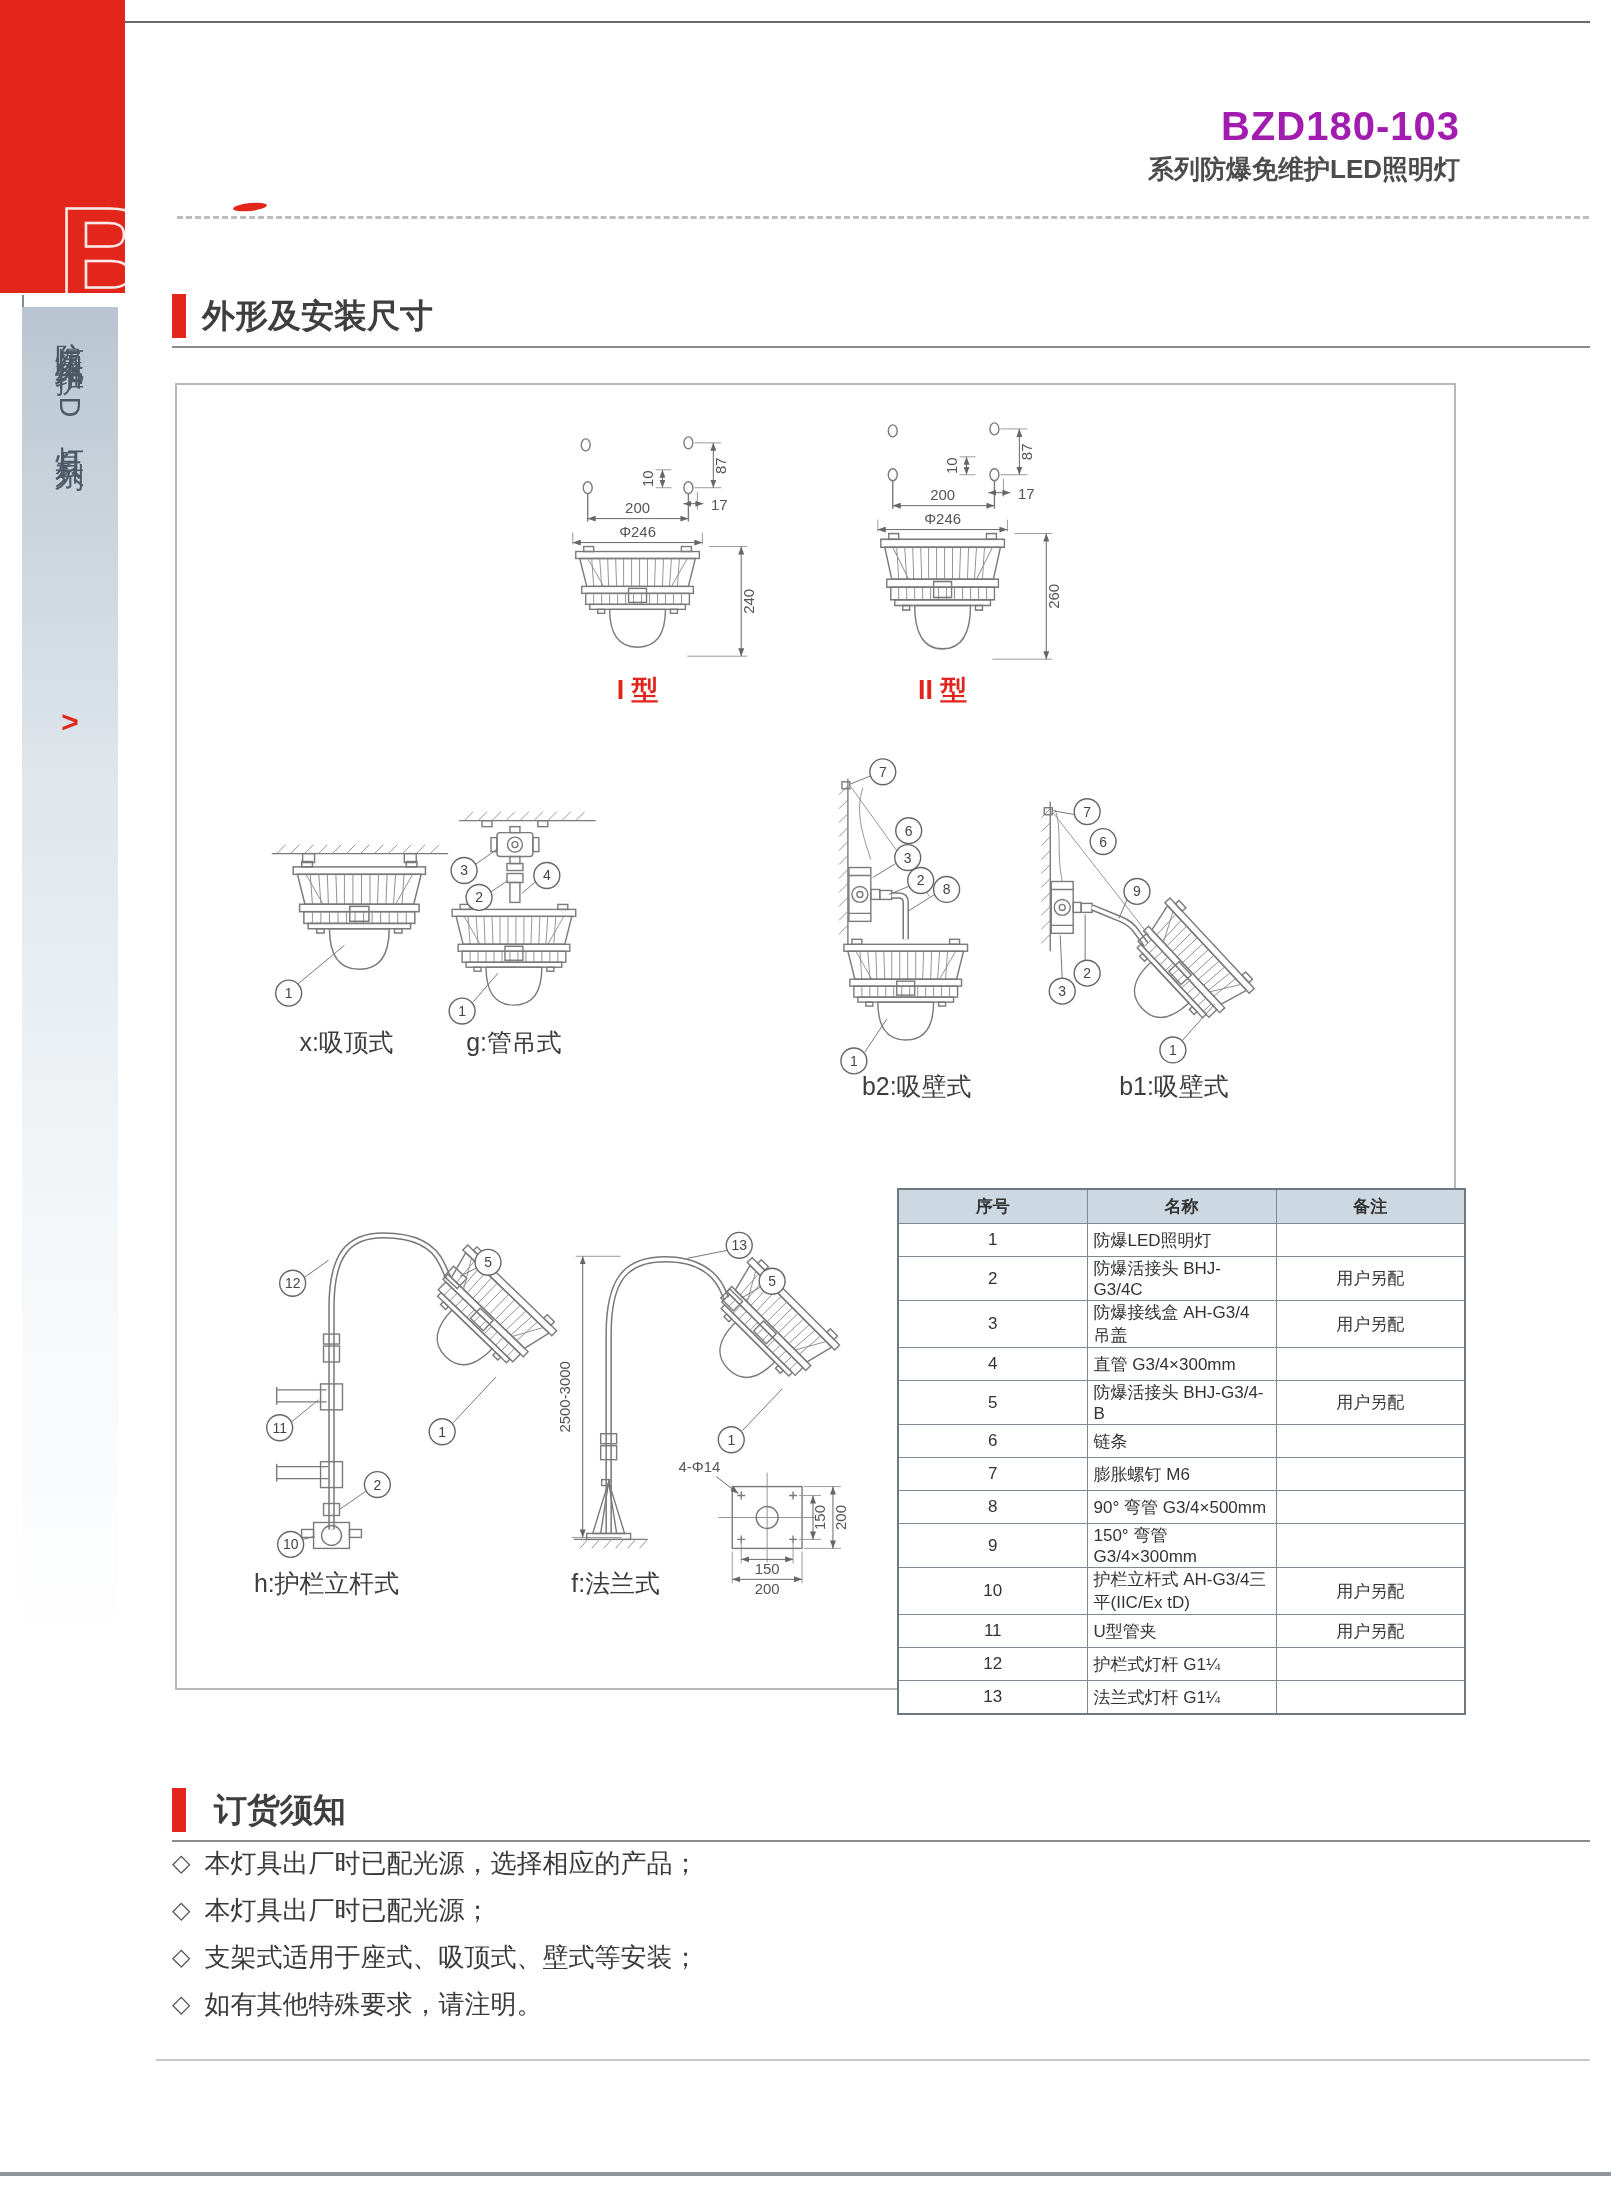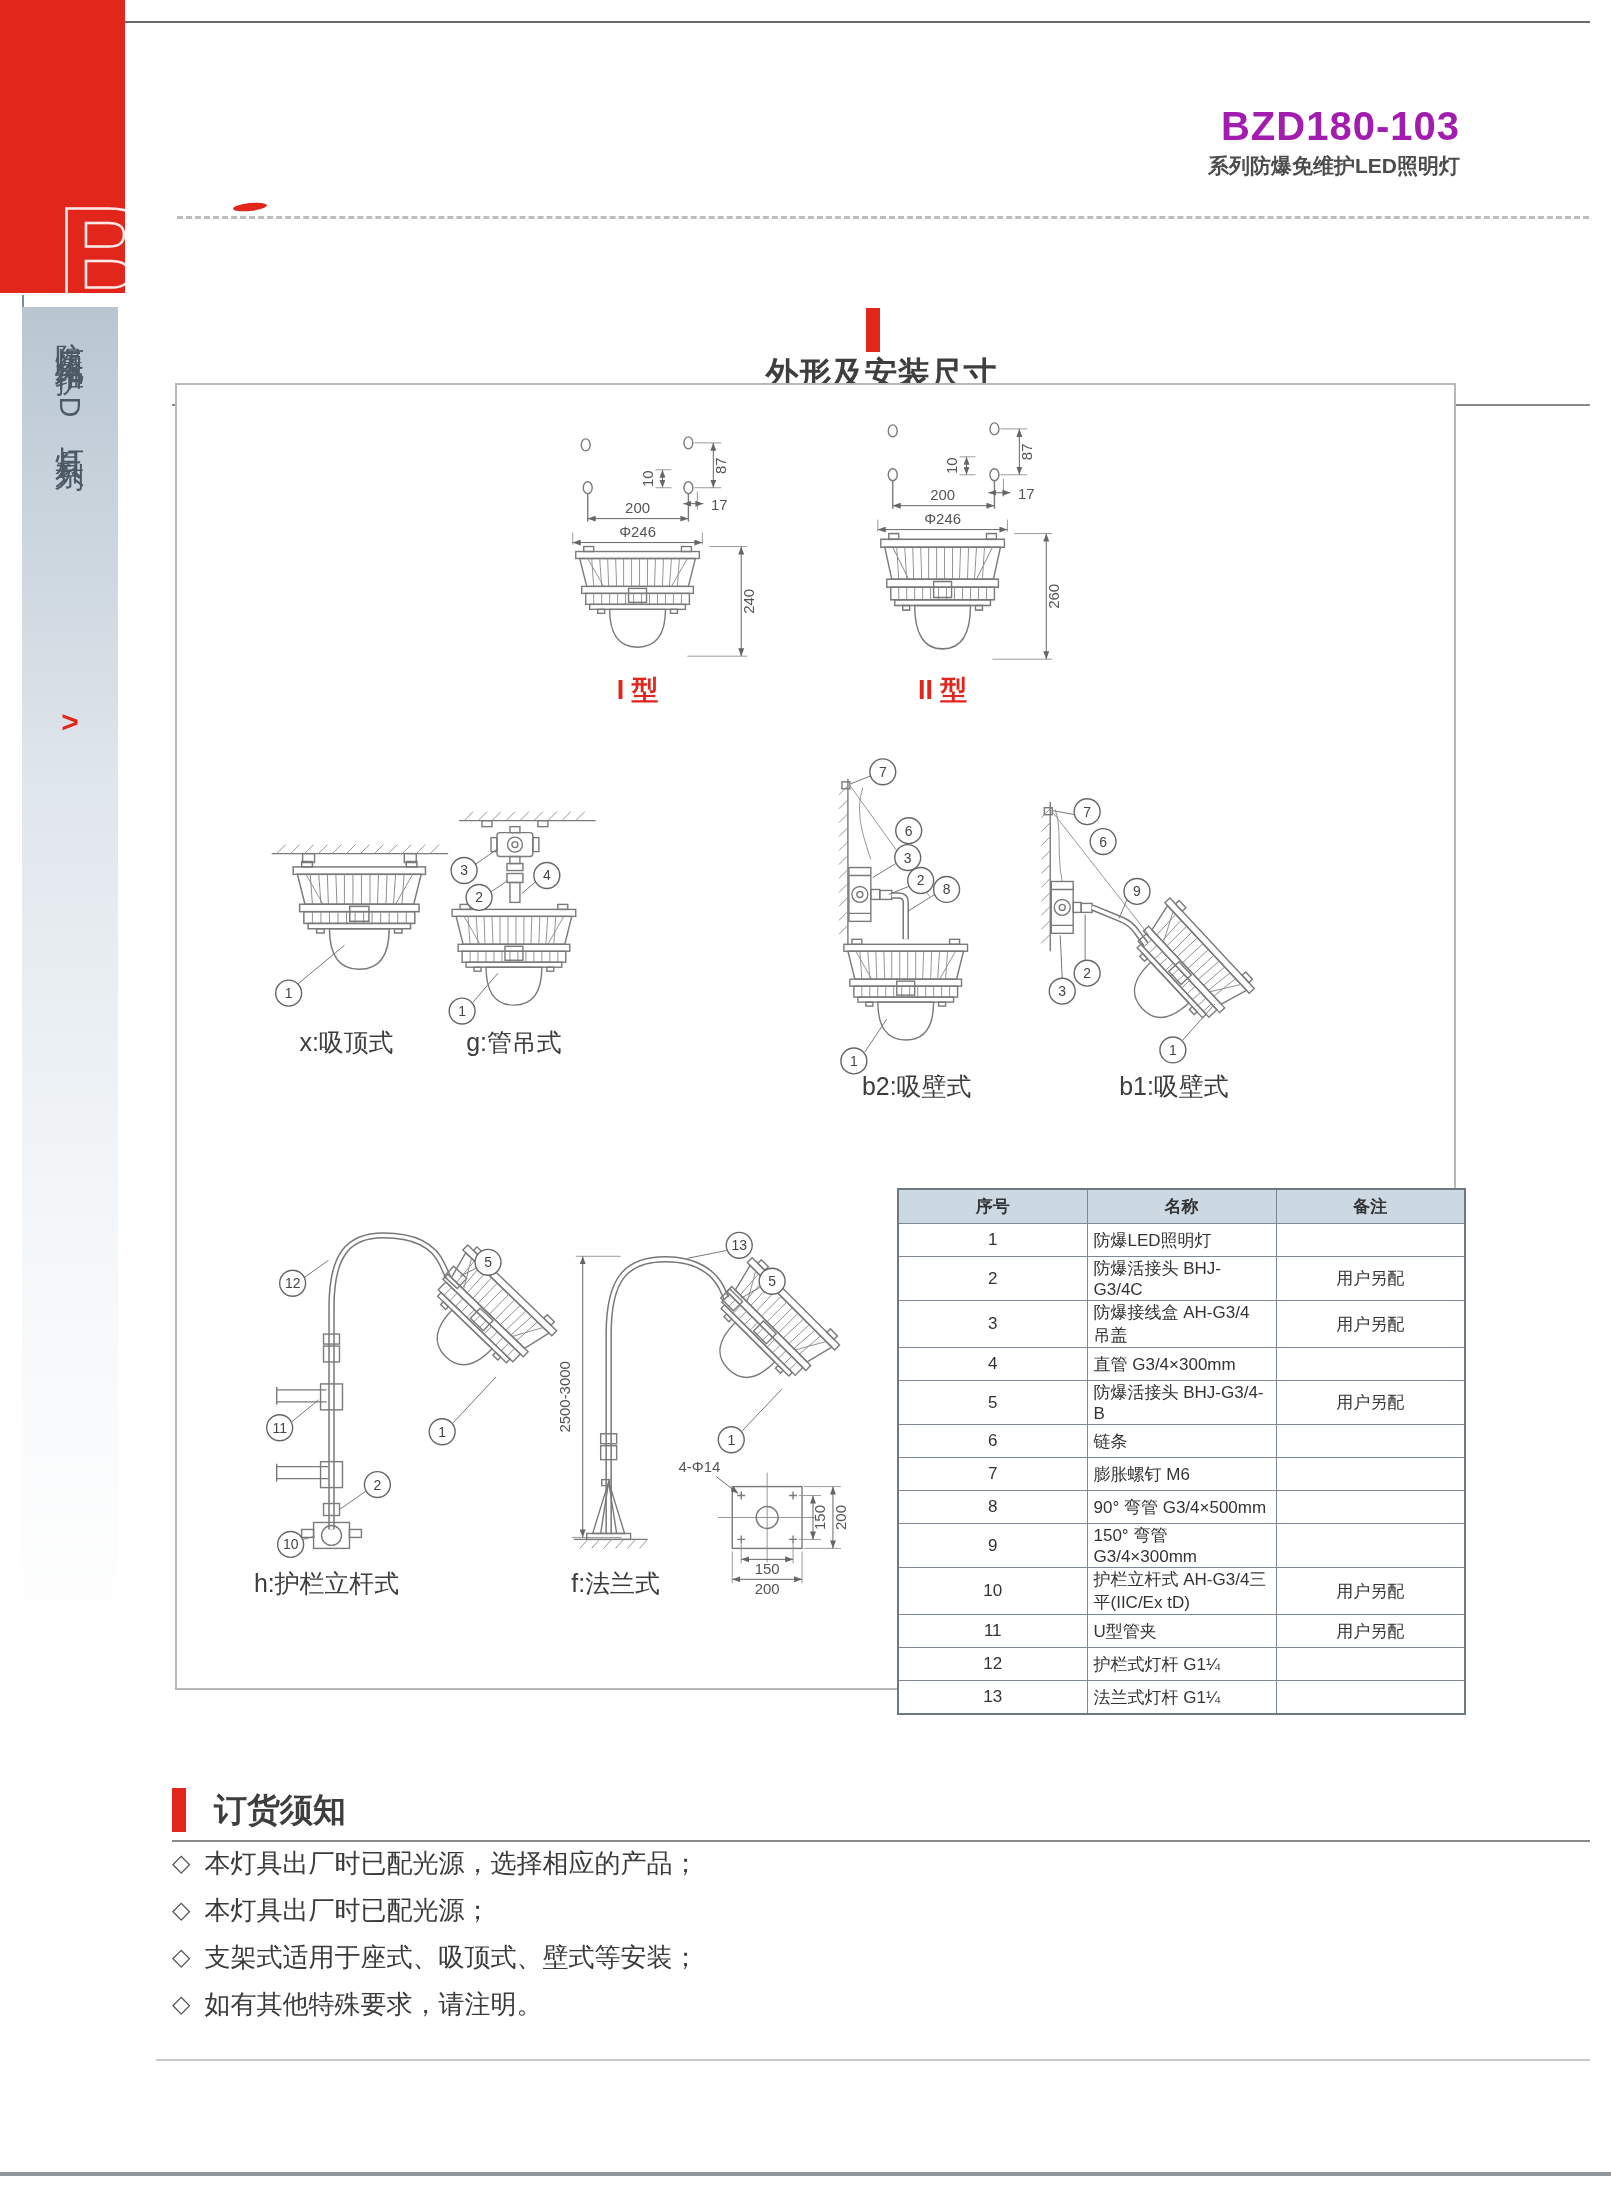--- a/index.html
+++ b/index.html
@@ -10,38 +10,38 @@
   .brand-block{position:absolute;left:0;top:0;width:125px;height:293px;background:#e2261c;overflow:hidden;}
   .brand-b{position:absolute;right:-30px;bottom:-30px;font-size:135px;font-weight:bold;
            color:transparent;-webkit-text-stroke:2.5px rgba(255,255,255,.9);line-height:1;}
   .red-swoosh{position:absolute;left:233px;top:203px;width:34px;height:8px;background:#e2261c;
               border-radius:50%;transform:rotate(-6deg);}
   .top-rule{position:absolute;left:125px;top:21px;width:1465px;height:2px;background:#6b6b6b;}
 
   
   .header{position:absolute;right:151px;top:104px;text-align:right;}
   .title-code{font-size:40px;font-weight:bold;color:#a21caf;letter-spacing:1px;line-height:1.1;}
-  .title-series{font-size:21px;font-weight:bold;color:#4c4c4c;margin-top:4px;}
+  .title-series{font-size:26px;font-weight:bold;color:#4c4c4c;margin-top:4px;}
   .dash-rule{position:absolute;left:177px;top:216px;width:1412px;height:0;border-top:3px dashed #bdbdbd;}
 
   
   .sidebar{position:absolute;left:22px;top:307px;width:96px;height:1350px;
            background:linear-gradient(180deg,#b9c6d1 0%,#dfe6ec 35%,#f4f7f9 68%,#ffffff 100%);}
   .sidebar-edge{position:absolute;left:22px;top:295px;width:2px;height:1100px;
                 background:linear-gradient(#7f8b95,#c6cfd6 70%,rgba(255,255,255,0));}
   .sidebar-text{position:absolute;left:50%;top:12px;transform:translateX(-50%);
                 writing-mode:vertical-rl;text-orientation:mixed;
                 font-size:29px;letter-spacing:6px;color:#4c5a66;}
   .sidebar-arrow{position:absolute;left:50%;top:398px;transform:translateX(-50%);
                  color:#e2261c;font-size:30px;font-weight:bold;}
 
   
   .sec{position:absolute;left:172px;width:1418px;display:flex;align-items:center;
        border-bottom:2px solid #8a8a8a;padding-bottom:8px;}
-  .sec-outline{top:308px;flex-direction:column;}
+  .sec-outline{top:294px;}
   .sec-ordering{top:1788px;gap:12px;}
   .sec-bar{width:14px;height:44px;background:#e2261c;margin-right:16px;flex:0 0 auto;}
   .sec h2{margin:0;font-size:33px;font-weight:bold;color:#3e3e3e;line-height:44px;}
 
   
   .diagram-box{position:absolute;left:175px;top:383px;width:1281px;height:1307px;
                border:2px solid #b8b8b8;box-sizing:border-box;background:#fff;}
   svg.diagram{position:absolute;left:0;top:0;width:100%;height:100%;}
   svg .ln{stroke:#7a7a7a;stroke-width:1.4;fill:none;}
   svg .thin{stroke:#8a8a8a;stroke-width:0.9;fill:none;}

